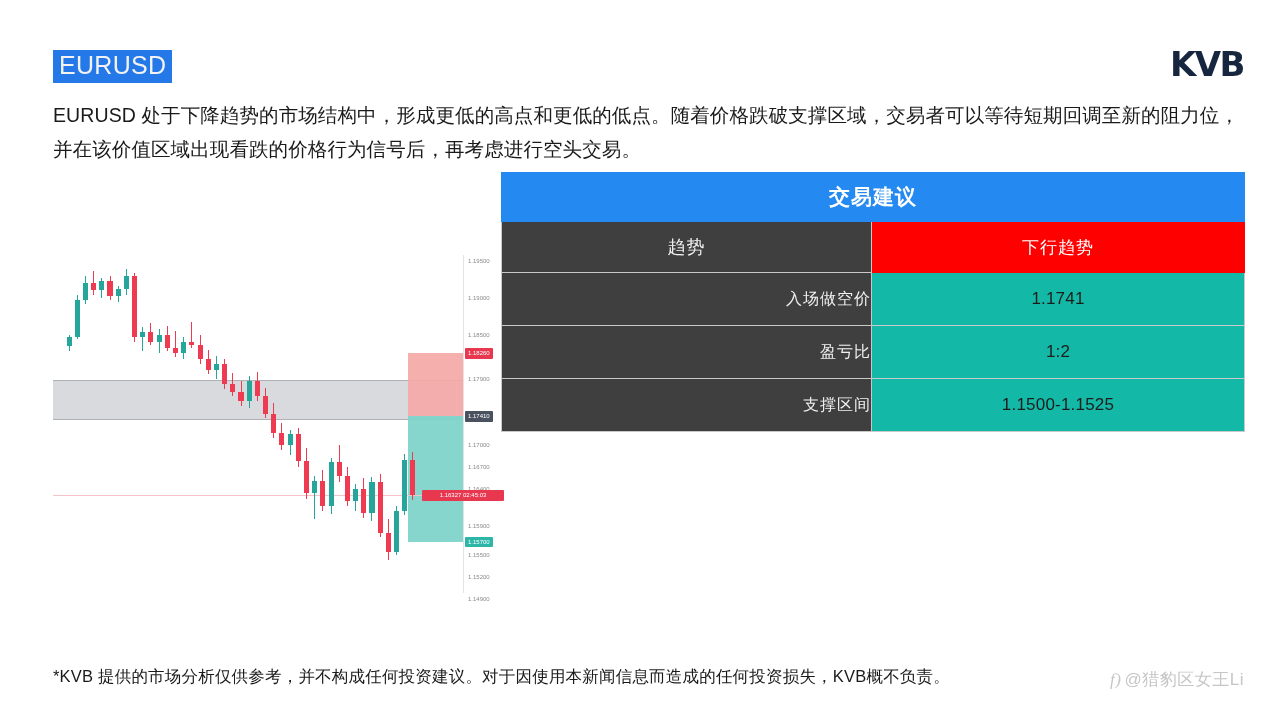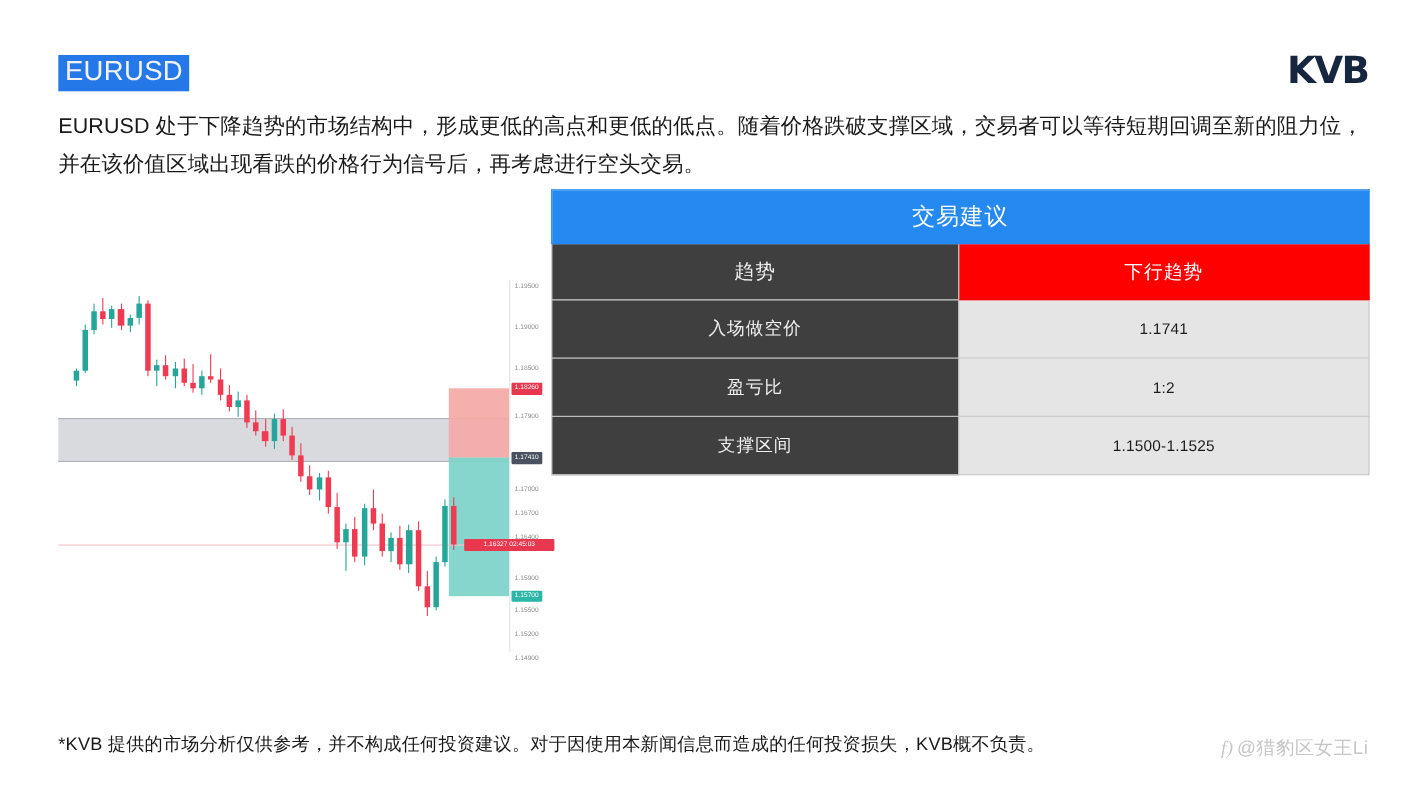--- a/index.html
+++ b/index.html
@@ -81,44 +81,44 @@
   
   .trade-table {
     position: absolute; left: 501px; top: 172px;
     width: 743px;
     border-collapse: collapse;
     table-layout: fixed;
   }
   .trade-table td { border: 1px solid #c9c9c9; }
   .tbl-title {
     background: #2489f0; color: #ffffff;
-    font-size: 21px; font-weight: 400;
+    font-size: 21px; font-weight: 700;
     text-align: center; height: 49px;
     letter-spacing: 1px;
     border: 1px solid #2489f0 !important;
   }
   .th-label {
     background: #3f3f3f; color: #f0f0f0;
     font-size: 18px; text-align: center; height: 51px;
     letter-spacing: 1px;
   }
   .th-value {
     background: #fe0000; color: #ffffff;
     font-size: 17px; text-align: center; height: 51px;
     letter-spacing: 1px;
     border: 1px solid #fe0000 !important;
   }
   .cell-label {
     background: #3f3f3f; color: #f0f0f0;
-    font-size: 16px; text-align: center; height: 53px;
+    font-size: 16px; text-align: right; height: 53px;
     letter-spacing: 1px;
   }
   .cell-value {
-    background: #e5e5e5; color: #1c1c1c;
-    font-size: 14px; text-align: center; height: 53px;
+    background: #14b8a6; color: #1c1c1c;
+    font-size: 17px; text-align: center; height: 53px;
     letter-spacing: 0.2px;
   }
 
   
   .disclaimer-btn {
     position: absolute; left: 1005px; top: 601px;
     width: 240px; height: 40px;
     background: #2489f0; color: #ffffff;
     font-size: 17px; font-weight: 700;
     display: flex; align-items: center; justify-content: center;

